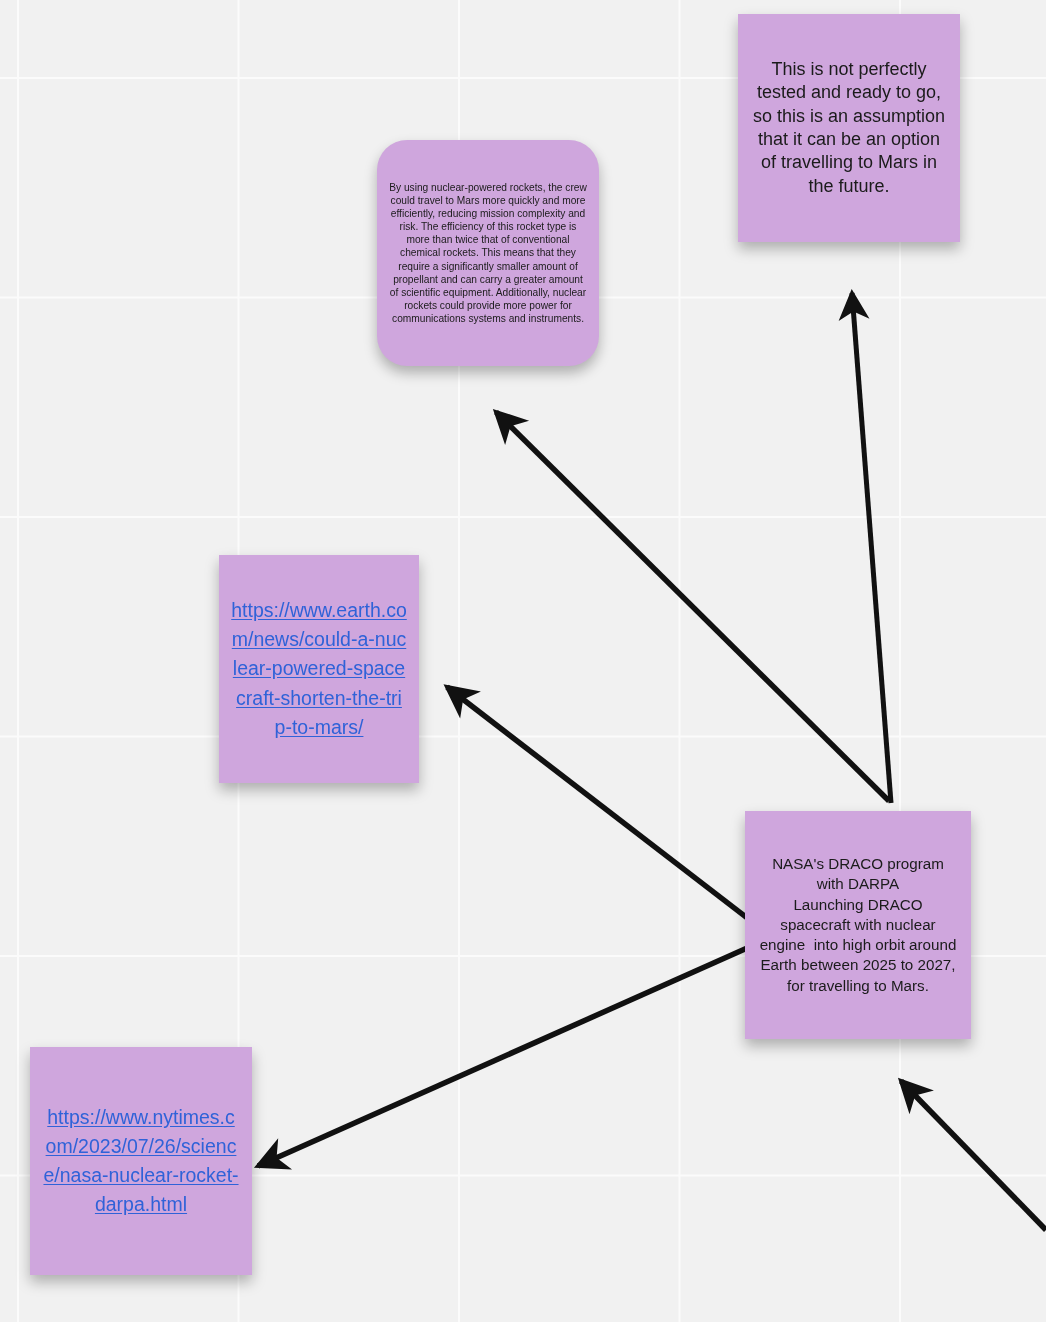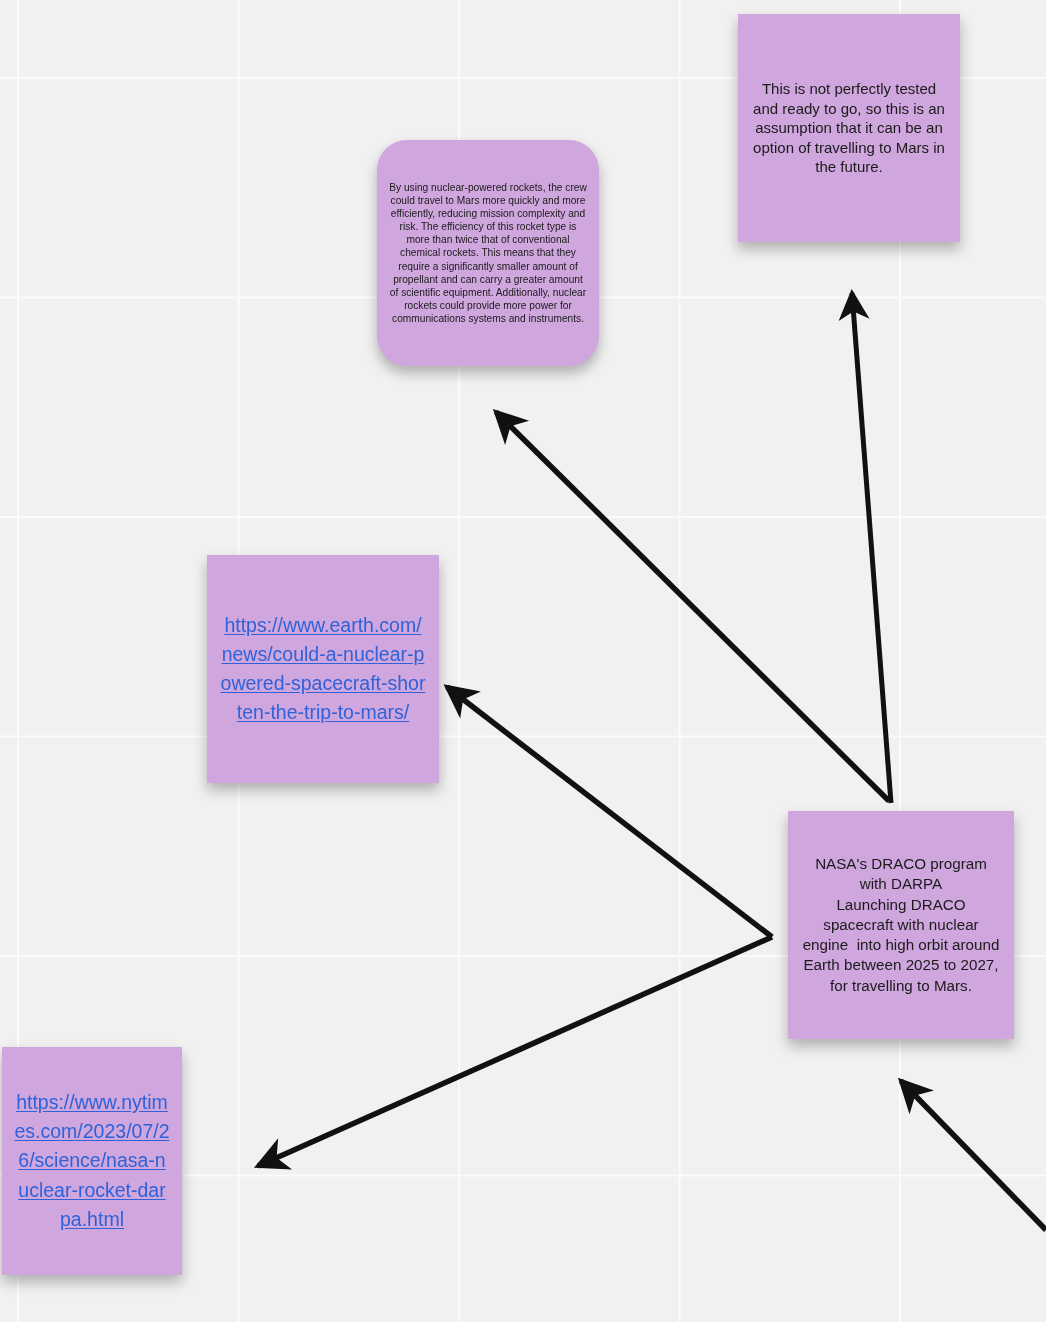--- a/index.html
+++ b/index.html
@@ -44,38 +44,38 @@
     text-align: center;
     line-height: 1.28;
     white-space: pre-wrap;
     word-break: break-word;
   }
   
   #note-assumption {
     left: 738px; top: 14px; width: 222px; height: 228px;
   }
   #note-assumption .note-text {
-    font-size: 15px;
+    font-size: 18px;
     line-height: 1.3;
   }
   #note-benefits {
     left: 377px; top: 140px; width: 222px; height: 226px; border-radius: 30px;
   }
   #note-benefits .note-text {
     font-size: 10.2px;
     line-height: 1.29;
   }
   #note-link-earth {
-    left: 207px; top: 555px; width: 232px; height: 228px;
+    left: 219px; top: 555px; width: 200px; height: 228px;
   }
   #note-link-nytimes {
-    left: 2px; top: 1047px; width: 180px; height: 228px;
+    left: 30px; top: 1047px; width: 222px; height: 228px;
   }
   #note-draco {
-    left: 788px; top: 811px; width: 226px; height: 228px;
+    left: 745px; top: 811px; width: 226px; height: 228px;
   }
   #note-draco .note-text {
     font-size: 15.2px;
     line-height: 1.33;
   }
   .link-text {
     font-size: 19.5px;
     line-height: 1.5;
     color: #2f62d8;
     text-decoration: underline;

